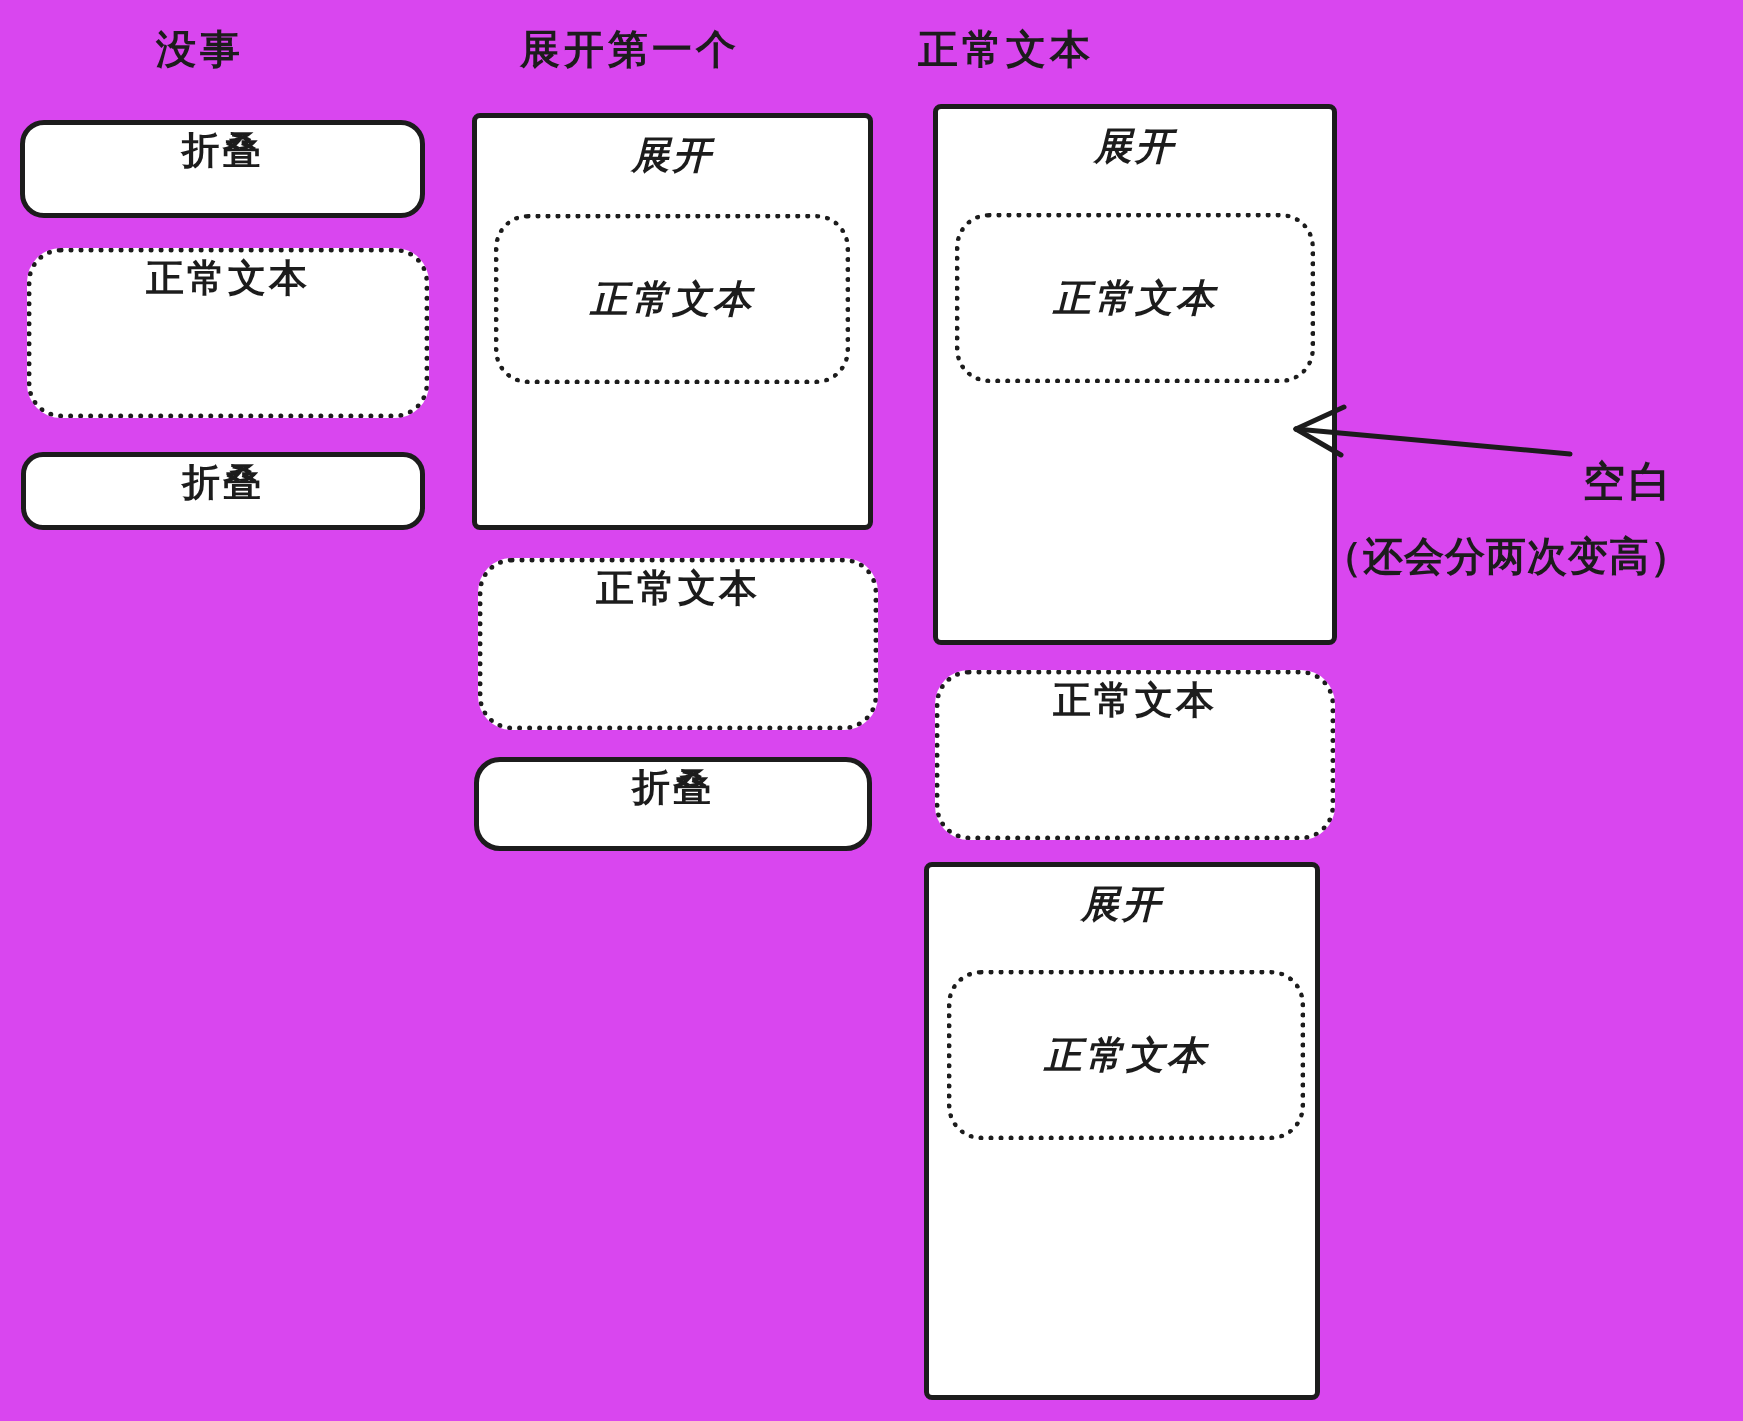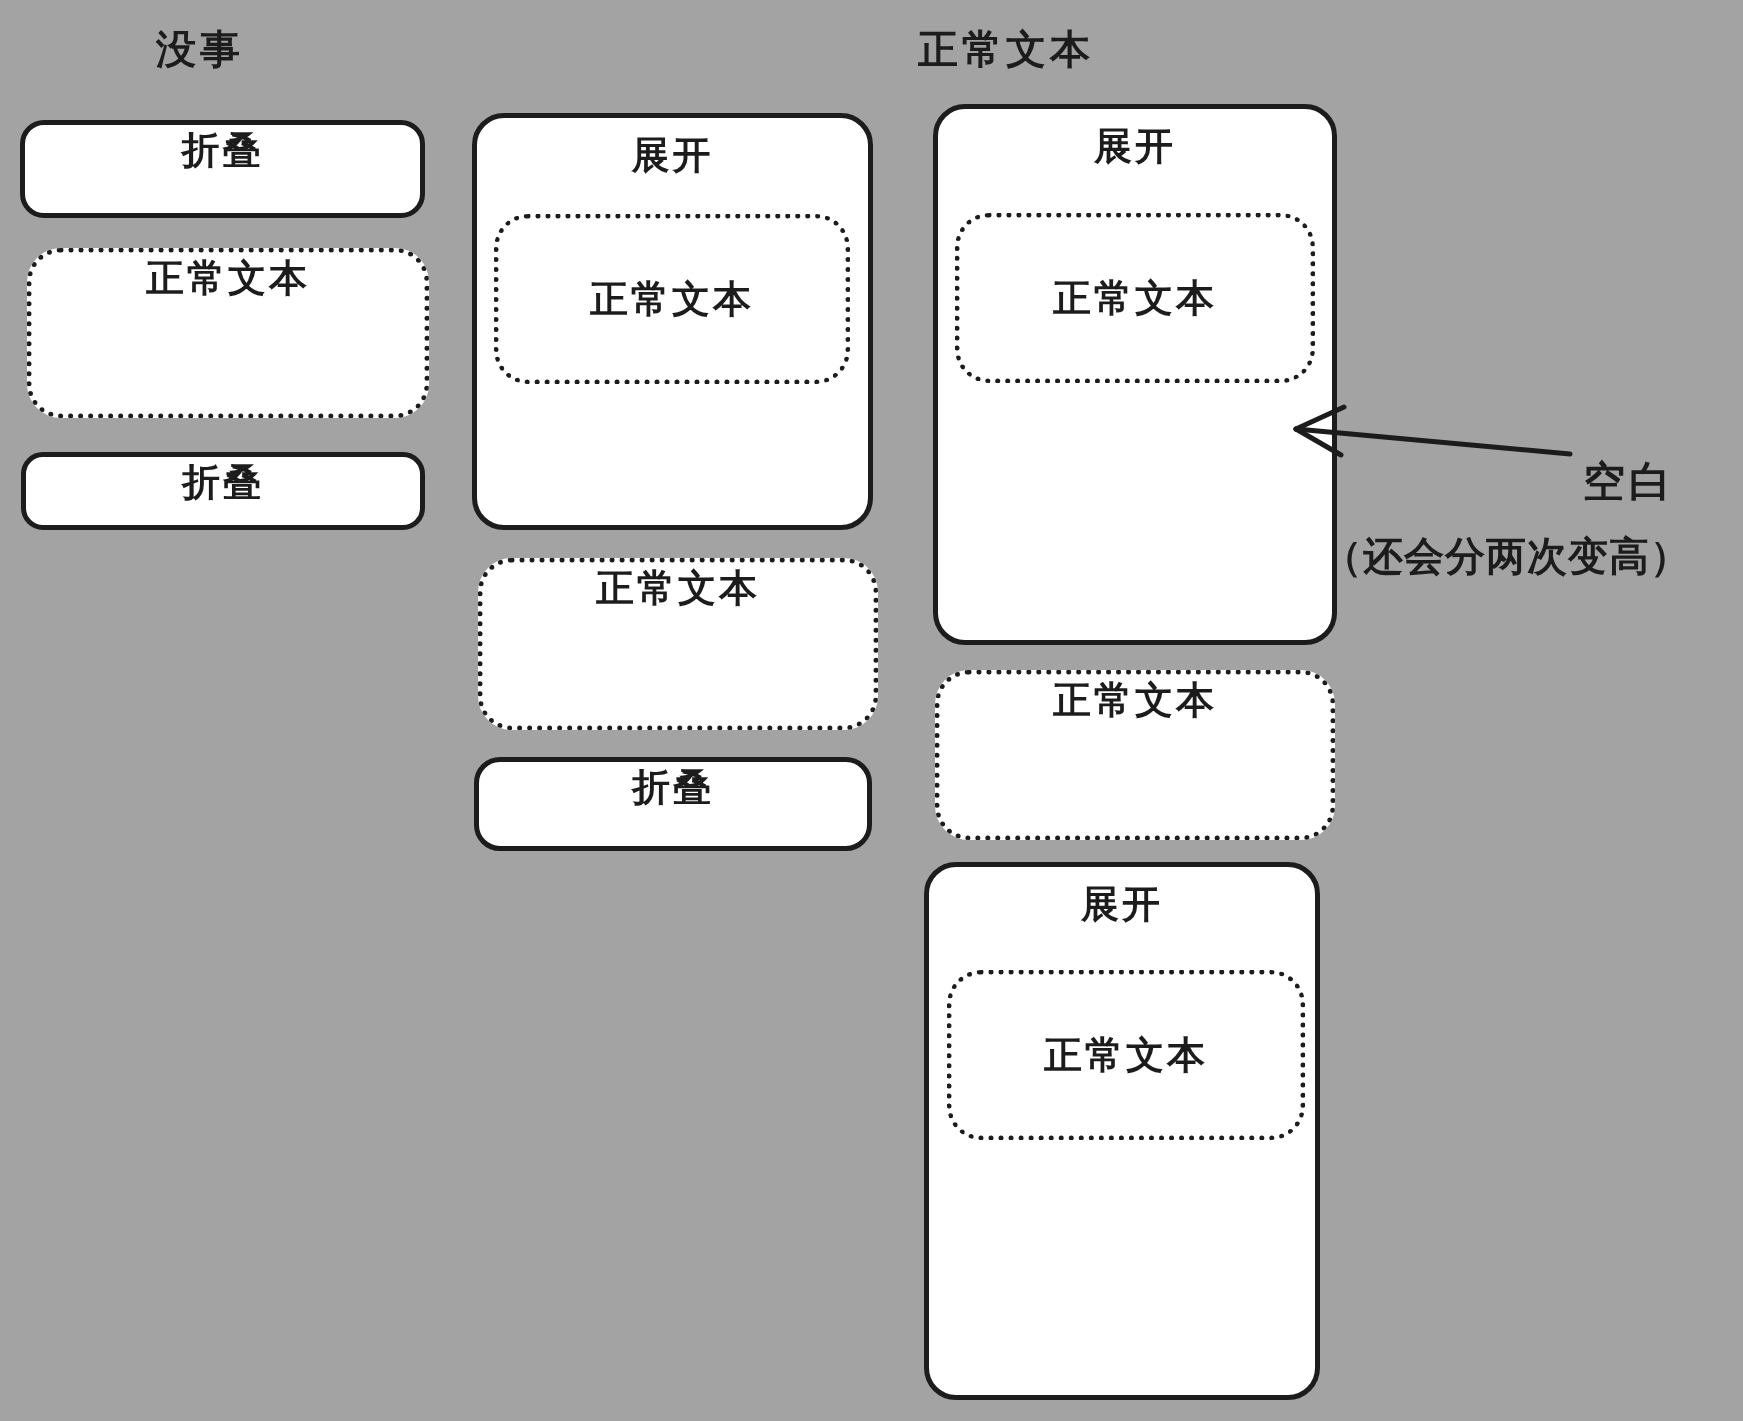--- a/index.html
+++ b/index.html
@@ -22,21 +22,21 @@
   .t3{left:918px;top:22px;width:176px;}
 
   .box{
     position:absolute;box-sizing:border-box;
     display:flex;align-items:flex-start;justify-content:center;
     font-size:38px;font-weight:600;letter-spacing:3px;
     background:#fff;
   }
   .solid{border:5px solid var(--ink,#1c1c1c);border-radius:26px;}
   .dotted{border:5px dotted var(--ink,#1c1c1c);border-radius:34px;}
-  .big{border-radius:32px;align-items:flex-start;justify-content:center;}
+  .big{border-radius:8px;align-items:flex-start;justify-content:center;font-style:italic;}
   .big .hd{
     position:absolute;top:12px;left:0;right:0;
     text-align:center;font-size:38px;font-weight:600;letter-spacing:3px;
   }
   .inner{
     position:absolute;box-sizing:border-box;
     border:5px dotted var(--ink,#1c1c1c);border-radius:34px;
     display:flex;align-items:center;justify-content:center;
     font-size:38px;font-weight:600;letter-spacing:3px;
   }
@@ -66,23 +66,24 @@
     font-size:42px;font-weight:600;letter-spacing:4px;white-space:nowrap;
   }
   .ann-sublabel{
     position:absolute;left:1322px;top:482px;
     font-size:40px;font-weight:600;letter-spacing:1px;white-space:nowrap;margin-top:47px;
   }
 </style>
 </head>
 <body>
 
-<div class="canvas" style="--ink: #1c1c1c; background: #a3a3a3;">
+<div class="canvas" style="--ink: #1c1c1c; background: #d946ef;">
 
   <div class="col-title t1">没事</div>
+  <div class="col-title t2">展开第一个</div>
   <div class="col-title t3">正常文本</div>
 
   <div class="box solid c1b1">
     <span>折叠</span>
   </div>
   <div class="box dotted c1b2">
     <span>正常文本</span>
   </div>
   <div class="box solid c1b3">
     <span>折叠</span>

